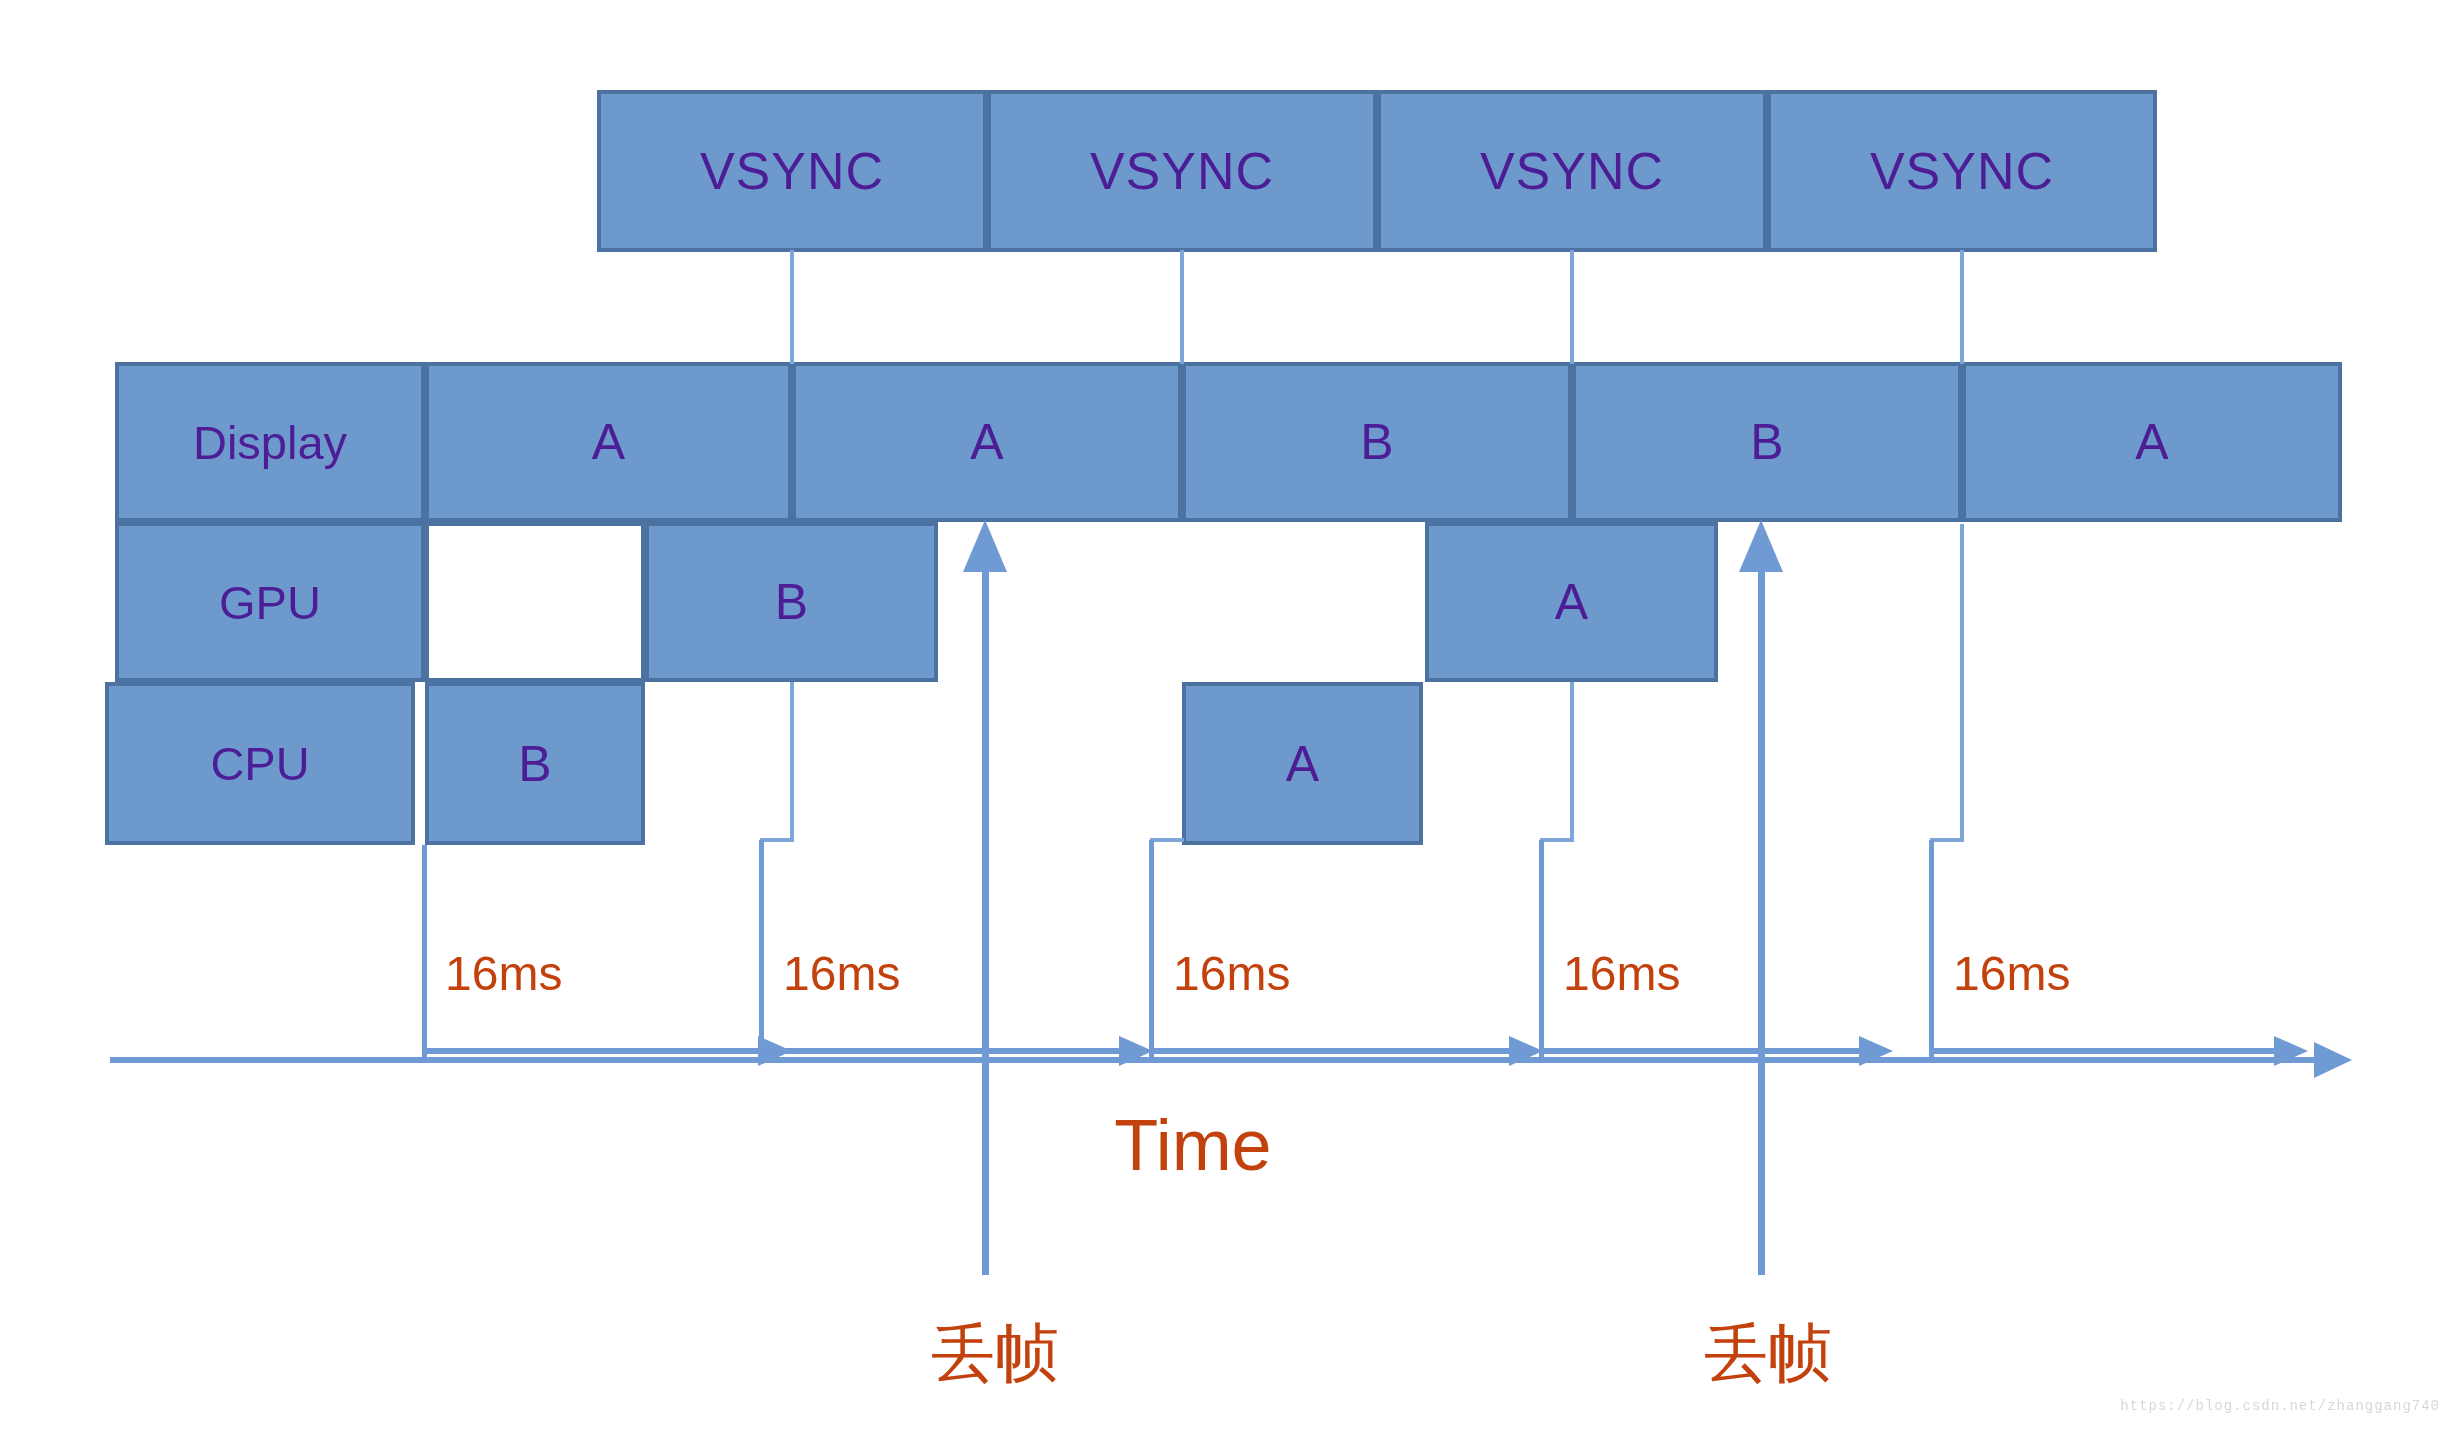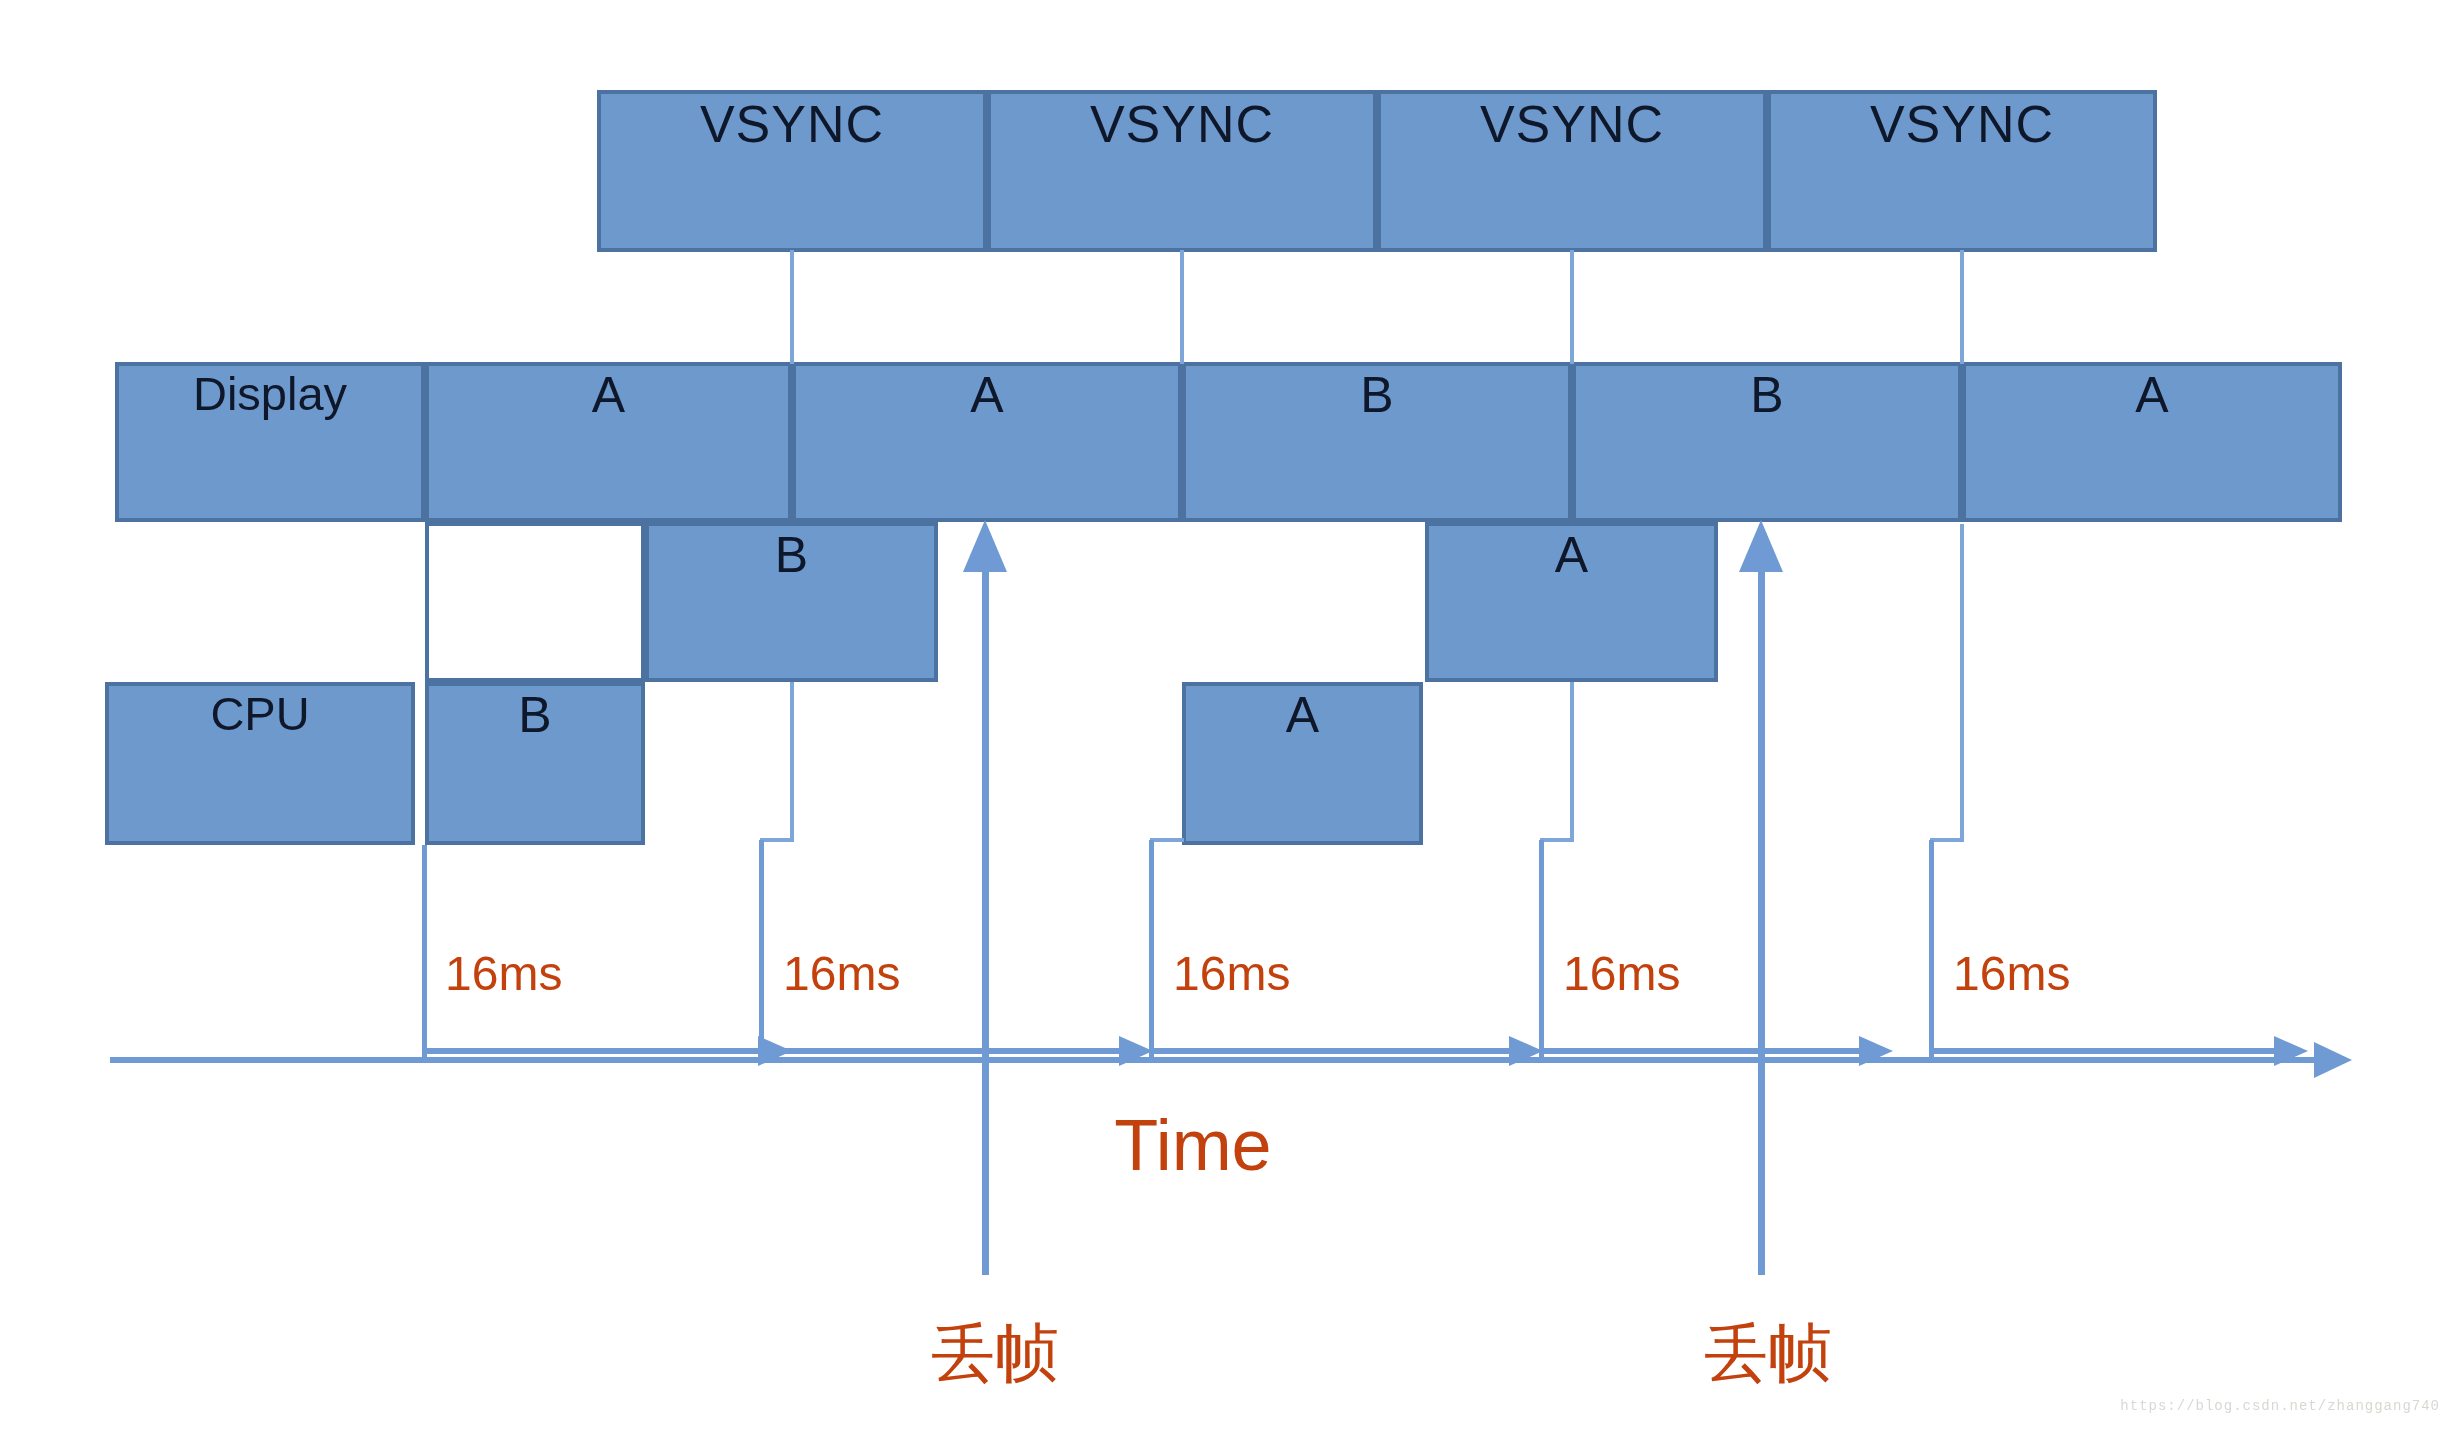--- a/index.html
+++ b/index.html
@@ -1,19 +1,19 @@
 <!DOCTYPE html>
 <html><head>
 <meta charset="utf-8">
 <style>
   html,body{margin:0;padding:0;background:#ffffff;}
   .stage{position:relative;width:2450px;height:1438px;background:#ffffff;overflow:hidden;
          font-family:"Liberation Sans","DejaVu Sans",sans-serif;}
   .rect{position:absolute;box-sizing:border-box;border:4px solid #4c72a1;background:#6e99cd;
-        display:flex;align-items:flex-start;justify-content:center;color:#0f172a;font-weight:300;}
+        display:flex;align-items:center;justify-content:center;color:#4c1d95;font-weight:300;}
   .rect.empty{background:#ffffff;}
   .vsync-text{font-size:52px;letter-spacing:1px;}
   .rowlabel-text{font-size:47px;}
   .cell-text{font-size:50px;}
   .line{position:absolute;}
   .tri{position:absolute;width:0;height:0;}
   .txt{position:absolute;white-space:nowrap;color:#c2410c;}
   .ms{font-size:48px;}
   .time{font-size:72px;}
   .drop{font-size:64px;transform:translateX(-50%);}
@@ -47,20 +47,23 @@
       <span class="cell-text">A</span>
     </div>
     <div class="rect" style="left: 1182px; top: 362px; width: 390px; height: 160px;">
       <span class="cell-text">B</span>
     </div>
     <div class="rect" style="left: 1572px; top: 362px; width: 390px; height: 160px;">
       <span class="cell-text">B</span>
     </div>
     <div class="rect" style="left: 1962px; top: 362px; width: 380px; height: 160px;">
       <span class="cell-text">A</span>
+    </div>
+    <div class="rect" style="left: 115px; top: 522px; width: 310px; height: 160px;">
+      <span class="rowlabel-text">GPU</span>
     </div>
     <div class="rect empty" style="left: 425px; top: 522px; width: 220px; height: 160px;"></div>
     <div class="rect" style="left: 645px; top: 522px; width: 293px; height: 160px;">
       <span class="cell-text">B</span>
     </div>
     <div class="rect" style="left: 1425px; top: 522px; width: 293px; height: 160px;">
       <span class="cell-text">A</span>
     </div>
     <div class="rect" style="left: 105px; top: 682px; width: 310px; height: 163px;">
       <span class="rowlabel-text">CPU</span>

